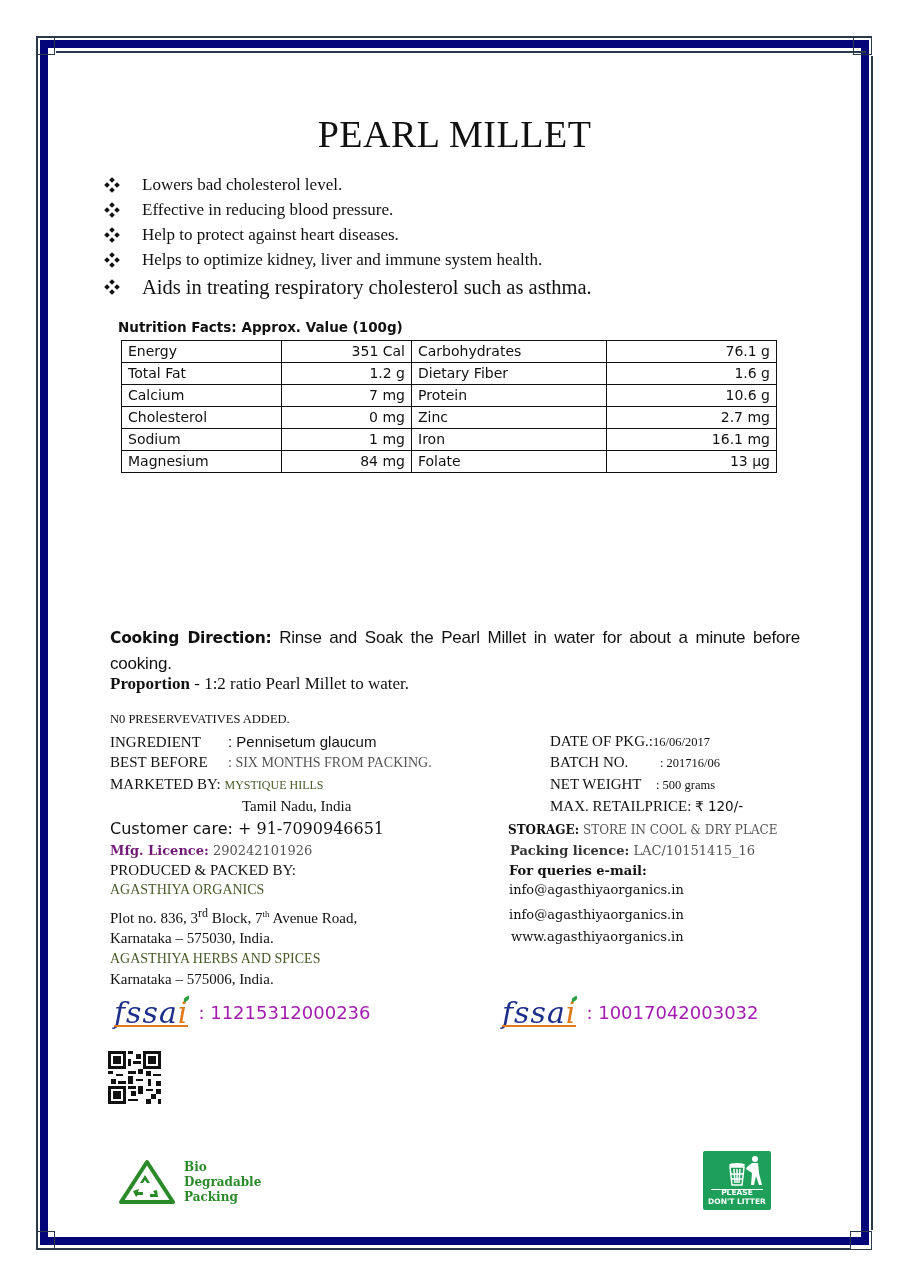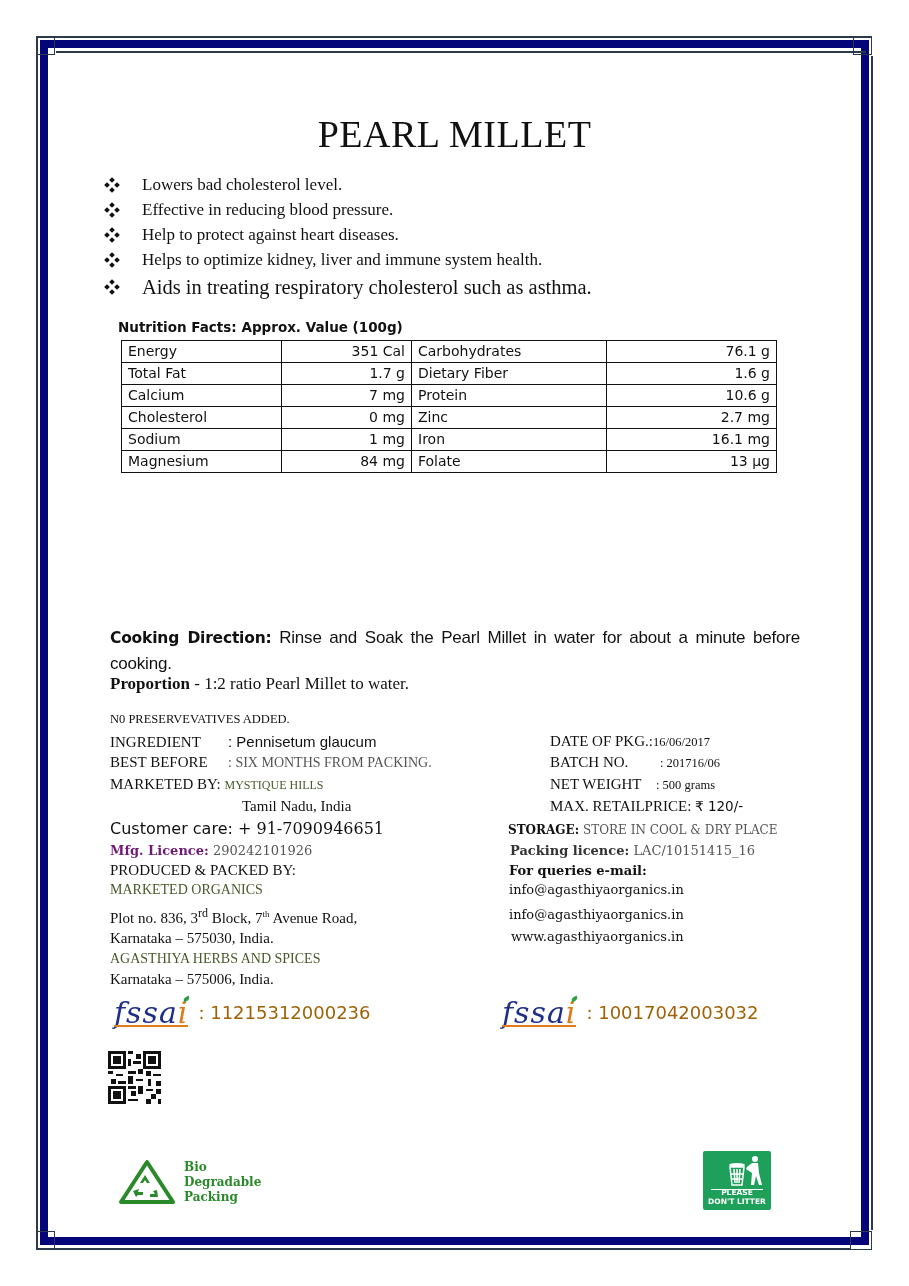--- a/index.html
+++ b/index.html
@@ -39,21 +39,21 @@
   .sans { font-family:"Liberation Sans", sans-serif; }
   .grey { color:#555; }
   .olive { color:#4a5a2a; }
   .mono-ish { font-family:"DejaVu Serif", serif; }
 
   .fssai { display:flex; align-items:center; }
   .fssai-logo { font-family:"DejaVu Serif", serif; font-style:italic; font-size:30px; color:#1d2f8a; position:relative; letter-spacing:1px; }
   .fssai-logo .i { color:#e07a1a; }
   .fssai-logo .underline { position:absolute; left:0; right:0; bottom:3px; height:2px; background:#e07a1a; }
   .fssai-logo .leaf { position:absolute; right:-2px; top:2px; width:7px; height:4px; background:#2ea043; border-radius:4px 0 4px 0; transform:rotate(-30deg); }
-  .fssai-num { font-family:"DejaVu Sans", sans-serif; font-size:18px; margin-left:10px; color:#a16207; }
+  .fssai-num { font-family:"DejaVu Sans", sans-serif; font-size:18px; margin-left:10px; color:#a21caf; }
 
   .qr { left:108px; top:1051px; width:53px; height:53px; }
 
   .bio { left:118px; top:1159px; display:flex; align-items:center; }
   .bio-text { font-family:"DejaVu Serif", serif; font-weight:bold; font-size:12px; color:#2a8a2a; line-height:15px; margin-left:8px; }
 
   .litter { left:703px; top:1151px; width:68px; height:59px; background:#1ea05a; border-radius:2px; }
   .litter-text { position:absolute; left:0; right:0; bottom:4px; text-align:center; color:#fff; font-family:"DejaVu Sans", sans-serif; font-weight:bold; font-size:7.5px; line-height:9px; }
   .litter-sep { position:absolute; left:8px; right:8px; top:38px; height:1px; background:#fff; }
 </style>
@@ -136,21 +136,21 @@
     </colgroup>
   <tbody>
       <tr>
     <td class="lbl">Energy</td>
     <td class="val">351 Cal</td>
     <td class="lbl">Carbohydrates</td>
     <td class="val">76.1 g</td>
   </tr>
   <tr>
     <td class="lbl">Total Fat</td>
-    <td class="val">1.7 g</td>
+    <td class="val">1.2 g</td>
     <td class="lbl">Dietary Fiber</td>
     <td class="val">1.6 g</td>
   </tr>
   <tr>
     <td class="lbl">Calcium</td>
     <td class="val">7 mg</td>
     <td class="lbl">Protein</td>
     <td class="val">10.6 g</td>
   </tr>
   <tr>
@@ -192,21 +192,21 @@
 <div class="abs info" style="left:242px; top:798px;">Tamil Nadu, India</div>
 <div class="abs info mono-ish" style="left:110px; top:819px; font-size:16px; font-family:'DejaVu Sans', sans-serif;">
   <span>Customer care:</span>
   <span class="mono-ish">+ 91-7090946651</span>
 </div>
 <div class="abs mono-ish" style="left:110px; top:843px; font-size:13px;">
   <span style="font-weight:bold; color:#701a75;">Mfg. Licence:</span>
   <span class="grey">290242101926</span>
 </div>
 <div class="abs info" style="left:110px; top:862px;">PRODUCED &amp; PACKED BY:</div>
-<div class="abs info olive" style="left:110px; top:882px; font-size:14px;">MARKETED ORGANICS</div>
+<div class="abs info olive" style="left:110px; top:882px; font-size:14px;">AGASTHIYA ORGANICS</div>
 <div class="abs info" style="left:110px; top:906px;">
   <span>Plot no. 836, 3</span><sup style="font-size:12px;">rd</sup><span> Block, 7</span><sup style="font-size:9px;">th</sup><span> Avenue Road,</span>
 </div>
 <div class="abs info" style="left:110px; top:930px;">Karnataka – 575030, India.</div>
 <div class="abs info olive" style="left:110px; top:951px; font-size:14px;">AGASTHIYA HERBS AND SPICES</div>
 <div class="abs info" style="left:110px; top:971px;">Karnataka – 575006, India.</div>
 
 <div class="abs info" style="left:550px; top:733px;">
   <span>DATE OF PKG.:</span><span style="font-size:12.5px;">16/06/2017</span>
 </div>

